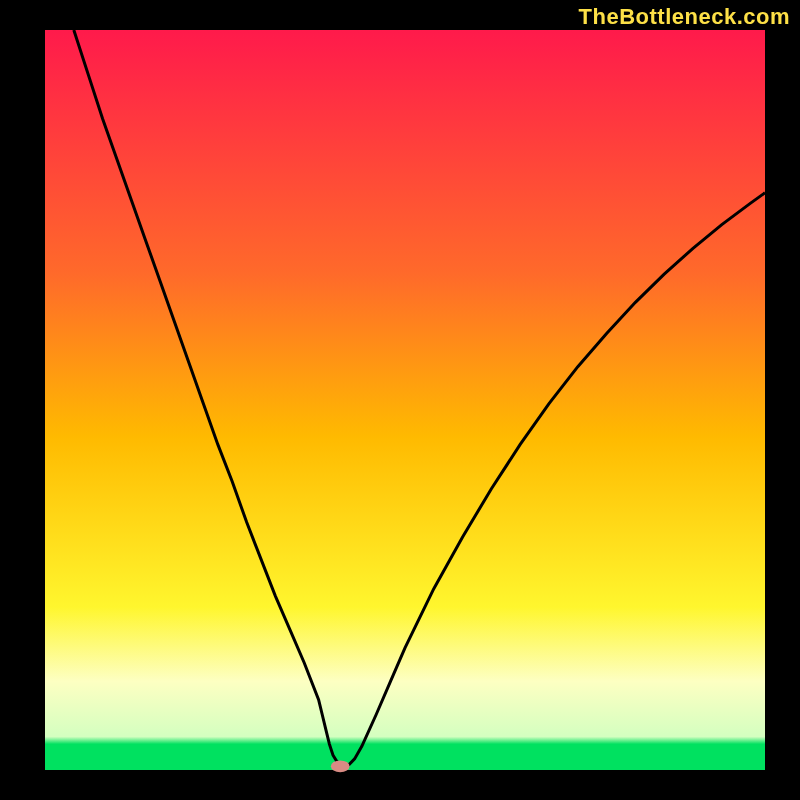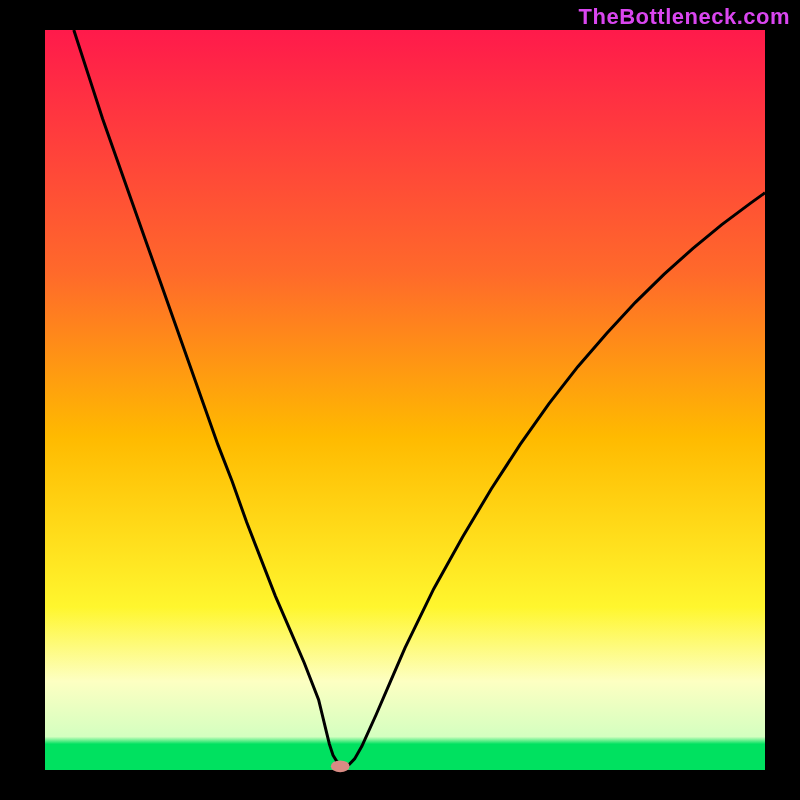--- a/index.html
+++ b/index.html
@@ -14,21 +14,21 @@
   .frame {
     position: relative;
     width: 800px;
     height: 800px;
     background: #000;
   }
   .attribution {
     position: absolute;
     top: 4px;
     right: 10px;
-    color: #d946ef;
+    color: #fde047;
     font-size: 22px;
     font-weight: 600;
     letter-spacing: 0.5px;
     z-index: 5;
   }
   svg {
     position: absolute;
     left: 0;
     top: 0;
   }

